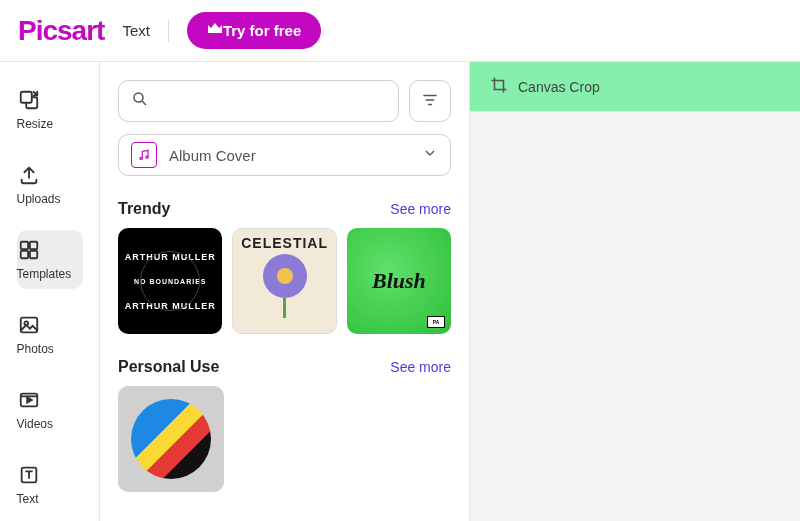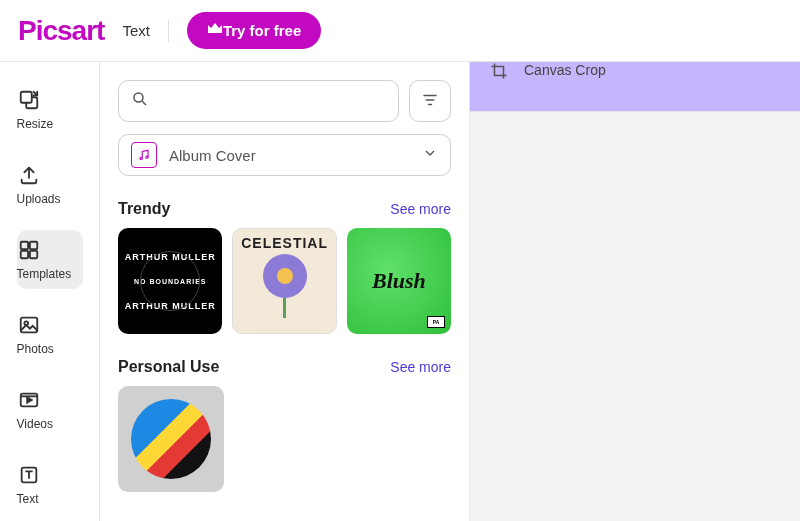--- a/index.html
+++ b/index.html
@@ -36,21 +36,21 @@
   .thumb.cream .title{position:absolute; top:6px; font-weight:900; font-size:14px; letter-spacing:1px; color:#222;}
   .thumb.cream .flower{width:44px;height:44px;background:#8b7bd6;border-radius:50%;position:relative; margin-top:10px;}
   .thumb.cream .flower::before{content:"";position:absolute;width:16px;height:16px;background:#f2c14e;border-radius:50%;top:14px;left:14px;}
   .thumb.cream .stem{width:3px;height:20px;background:#5aa05a;}
   .thumb.green { background: radial-gradient(circle at 40% 40%, #5fe06a, #2fbf3a); }
   .thumb.green .title{font-family:serif; font-weight:700; font-size:22px; color:#111; font-style:italic;}
   .thumb.green .adv{position:absolute;bottom:6px;right:6px;width:18px;height:12px;border:1px solid #000;background:#fff;font-size:5px;display:flex;align-items:center;justify-content:center;font-weight:700;}
   .thumb.gray { background:#d0d0d0; display:flex; align-items:center; justify-content:center;}
   .thumb.gray .inner{width:80px;height:80px;border-radius:50%;background:linear-gradient(135deg,#1e88e5 0%, #1e88e5 40%, #fdd835 40%, #fdd835 55%, #e53935 55%, #e53935 70%, #111 70%);}
   .canvas-area { flex:1; background:#f3f3f3; }
-  .canvas-toolbar { background:#c4b5fd; height:50px; display:flex; align-items:flex-start; padding:0 20px; gap:16px; border-bottom:1px solid #e6e6e6;}
+  .canvas-toolbar { background:#86efac; height:50px; display:flex; align-items:center; padding:0 20px; gap:10px; border-bottom:1px solid #e6e6e6;}
   .canvas-crop-label{ color:#444; font-size:14px;}
 </style>
 </head>
 <body>
 
 <div class="header">
   <span class="logo">Picsart</span>
   <span class="file-menu">Text</span>
   <span class="divider-v"></span>
   <button class="try-btn">

